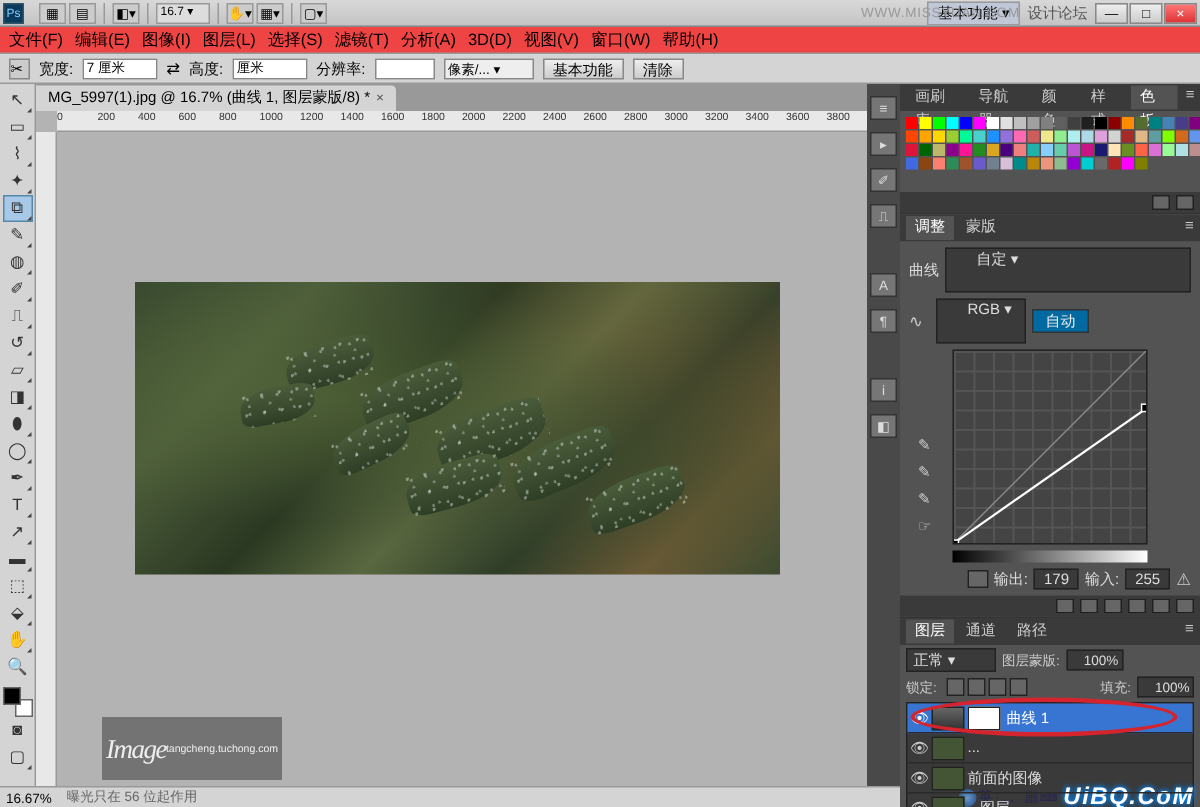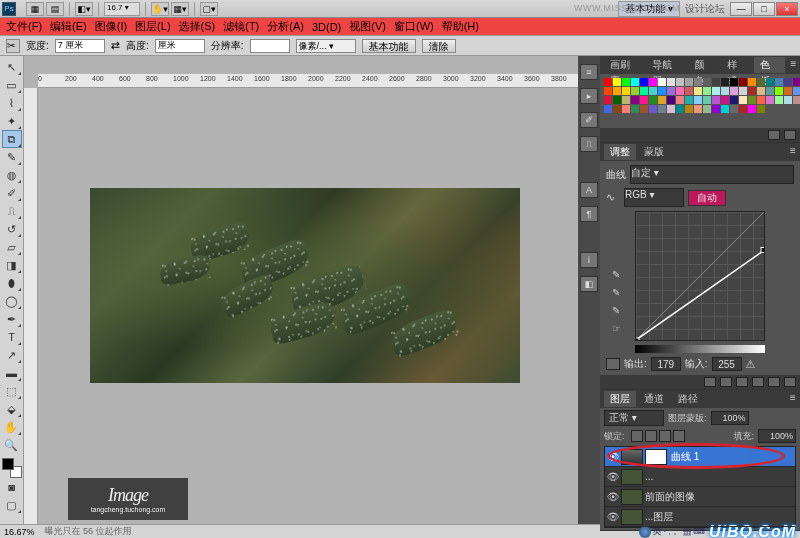--- a/index.html
+++ b/index.html
@@ -35,48 +35,48 @@
 .tab { height:17px; background:#d4d4d4; padding:0 8px; font-size:10px; line-height:17px; border-top-right-radius:3px; position:relative; }
 .tab .x { font-size:9px; margin-left:4px; color:#555; }
 .ruler-h { position:absolute; top:18px; left:14px; right:0; height:14px; background:#e8e8e8; border-bottom:1px solid #999; font-size:7px; overflow:hidden; }
 .ruler-h span { position:absolute; top:1px; color:#333; }
 .ruler-v { position:absolute; top:32px; left:0; width:14px; bottom:0; background:#e8e8e8; border-right:1px solid #999; }
 .canvas-inner { position:absolute; top:32px; left:14px; right:0; bottom:0; background:#b3b3b3; }
 .photo { position:absolute; left:52px; top:100px; width:430px; height:195px; background:linear-gradient(135deg,#3a4a2f 0%,#4d5e3a 20%,#2a3822 40%,#5a6840 55%,#2e3c28 70%,#6a5a35 85%,#3c4a30 100%); overflow:hidden; }
 .photo::before { content:""; position:absolute; inset:0; background:radial-gradient(ellipse at 30% 40%,rgba(90,110,60,0.6),transparent 50%),radial-gradient(ellipse at 70% 60%,rgba(60,75,45,0.7),transparent 50%),radial-gradient(circle at 80% 30%,rgba(140,100,50,0.3),transparent 40%); }
 .leaf { position:absolute; background:linear-gradient(#4a5d3a,#2e3e26); border-radius:50% 20% 50% 20%; }
 .leaf::after { content:""; position:absolute; inset:0; background:radial-gradient(circle at 30% 30%,rgba(255,255,255,0.4) 1px,transparent 1px),radial-gradient(circle at 60% 50%,rgba(255,255,255,0.35) 1px,transparent 1px),radial-gradient(circle at 45% 70%,rgba(255,255,255,0.3) 1px,transparent 1px); background-size:12px 12px,10px 10px,14px 14px; }
-.wm { position:absolute; left:30px; bottom:4px; width:120px; height:42px; background:#404040; color:#eee; display:flex; flex-direction:column; align-items:center; justify-content:center; font-size:9px; }
+.wm { position:absolute; left:30px; bottom:4px; width:120px; height:42px; background:#737373; color:#eee; display:flex; align-items:center; justify-content:center; font-size:9px; }
 .wm-logo { font-size:18px; font-family:serif; font-style:italic; letter-spacing:-1px; }
 .right-dock { width:22px; background:#494949; display:flex; flex-direction:column; align-items:center; padding-top:8px; gap:8px; }
 .dock-icon { width:18px; height:16px; background:#767676; border:1px solid #333; font-size:9px; color:#ddd; text-align:center; line-height:14px; }
 .panels { width:200px; background:#535353; display:flex; flex-direction:column; }
 .panel { background:#535353; border-bottom:1px solid #333; }
 .panel-tabs { height:18px; background:#3a3a3a; display:flex; align-items:center; padding-left:4px; gap:2px; }
 .ptab { padding:0 6px; height:16px; font-size:10px; color:#ccc; line-height:16px; }
 .ptab.active { background:#535353; color:#fff; }
 .panel-menu { margin-left:auto; width:14px; height:14px; color:#ccc; font-size:10px; text-align:center; }
 .swatch-grid { padding:4px; display:grid; grid-template-columns:repeat(22,8px); grid-auto-rows:8px; gap:1px; height:54px; overflow:hidden; }
 .sw { width:8px; height:8px; }
 .panel-foot { height:14px; background:#3a3a3a; display:flex; justify-content:flex-end; align-items:center; gap:4px; padding-right:4px; }
 .pf-icon { width:12px; height:10px; background:#666; border:1px solid #222; }
 .adj-body { padding:4px 6px; background:#535353; }
 .adj-row { display:flex; align-items:center; gap:4px; margin-bottom:4px; }
 .adj-label { color:#ddd; font-size:10px; }
-.adj-select { flex:1; height:19px; background:#3a3a3a; color:#ddd; border:1px solid #222; font-size:10px; padding-left:0; }
-.adj-btn { height:16px; padding:0 8px; background:#be185d; border:1px solid #333; color:#eee; font-size:10px; }
+.adj-select { flex:1; height:30px; background:#3a3a3a; color:#ddd; border:1px solid #222; font-size:10px; padding-left:20px; }
+.adj-btn { height:16px; padding:0 8px; background:#0369a1; border:1px solid #333; color:#eee; font-size:10px; }
 .curve-box { width:130px; height:130px; background:#444; border:1px solid #222; margin:4px auto; position:relative; background-image:linear-gradient(#555 1px,transparent 1px),linear-gradient(90deg,#555 1px,transparent 1px); background-size:13px 13px; }
 .curve-line { position:absolute; inset:0; }
 .curve-diag { stroke:#888; stroke-width:1; fill:none; }
 .curve-path { stroke:#fff; stroke-width:1.5; fill:none; }
 .curve-pt { fill:#000; stroke:#fff; }
 .curve-pickers { position:absolute; left:6px; top:58px; display:flex; flex-direction:column; gap:4px; }
 .picker { width:14px; height:14px; font-size:10px; color:#ccc; }
 .grad-strip { height:8px; width:130px; margin:2px auto 0; background:linear-gradient(90deg,#000,#fff); }
-.io-row { display:flex; align-items:center; gap:4px; margin-top:4px; justify-content:flex-start; }
+.io-row { display:flex; align-items:center; gap:4px; margin-top:4px; justify-content:flex-end; }
 .io-icon { width:14px; height:12px; background:#666; border:1px solid #222; }
 .io-label { color:#ddd; font-size:10px; }
 .io-val { width:30px; height:14px; background:#3a3a3a; color:#ddd; border:1px solid #222; font-size:10px; text-align:center; }
 .layers-body { padding:2px 4px; }
 .lay-row { display:flex; align-items:center; gap:4px; margin-bottom:3px; }
 .lay-select { width:60px; height:16px; background:#3a3a3a; color:#ddd; border:1px solid #222; font-size:10px; padding-left:4px; }
 .lay-opacity { width:38px; height:14px; background:#3a3a3a; color:#ddd; border:1px solid #222; font-size:9px; text-align:right; padding-right:2px; }
 .lay-small { color:#ccc; font-size:9px; }
 .lay-lock-icons { display:flex; gap:2px; margin-left:2px; }
 .lock-i { width:12px; height:12px; background:#666; border:1px solid #222; }
@@ -180,20 +180,23 @@
     <div class="tool">🔍</div>
     <div class="swatches">
       <div class="sw-bg"></div>
       <div class="sw-fg"></div>
     </div>
     <div class="tool">◙</div>
     <div class="tool">▢<span class="sub"></span></div>
   </div>
 
   <div class="canvas-area">
+    <div class="tabbar">
+      <div class="tab"><span>MG_5997(1).jpg @ 16.7% (曲线 1, 图层蒙版/8) *</span><span class="x">×</span></div>
+    </div>
     <div class="ruler-h" id="rulerH">
         <span style="left: 0px;">0</span>
         <span style="left: 27px;">200</span>
         <span style="left: 54px;">400</span>
         <span style="left: 81px;">600</span>
         <span style="left: 108px;">800</span>
         <span style="left: 135px;">1000</span>
         <span style="left: 162px;">1200</span>
         <span style="left: 189px;">1400</span>
         <span style="left: 216px;">1600</span>

